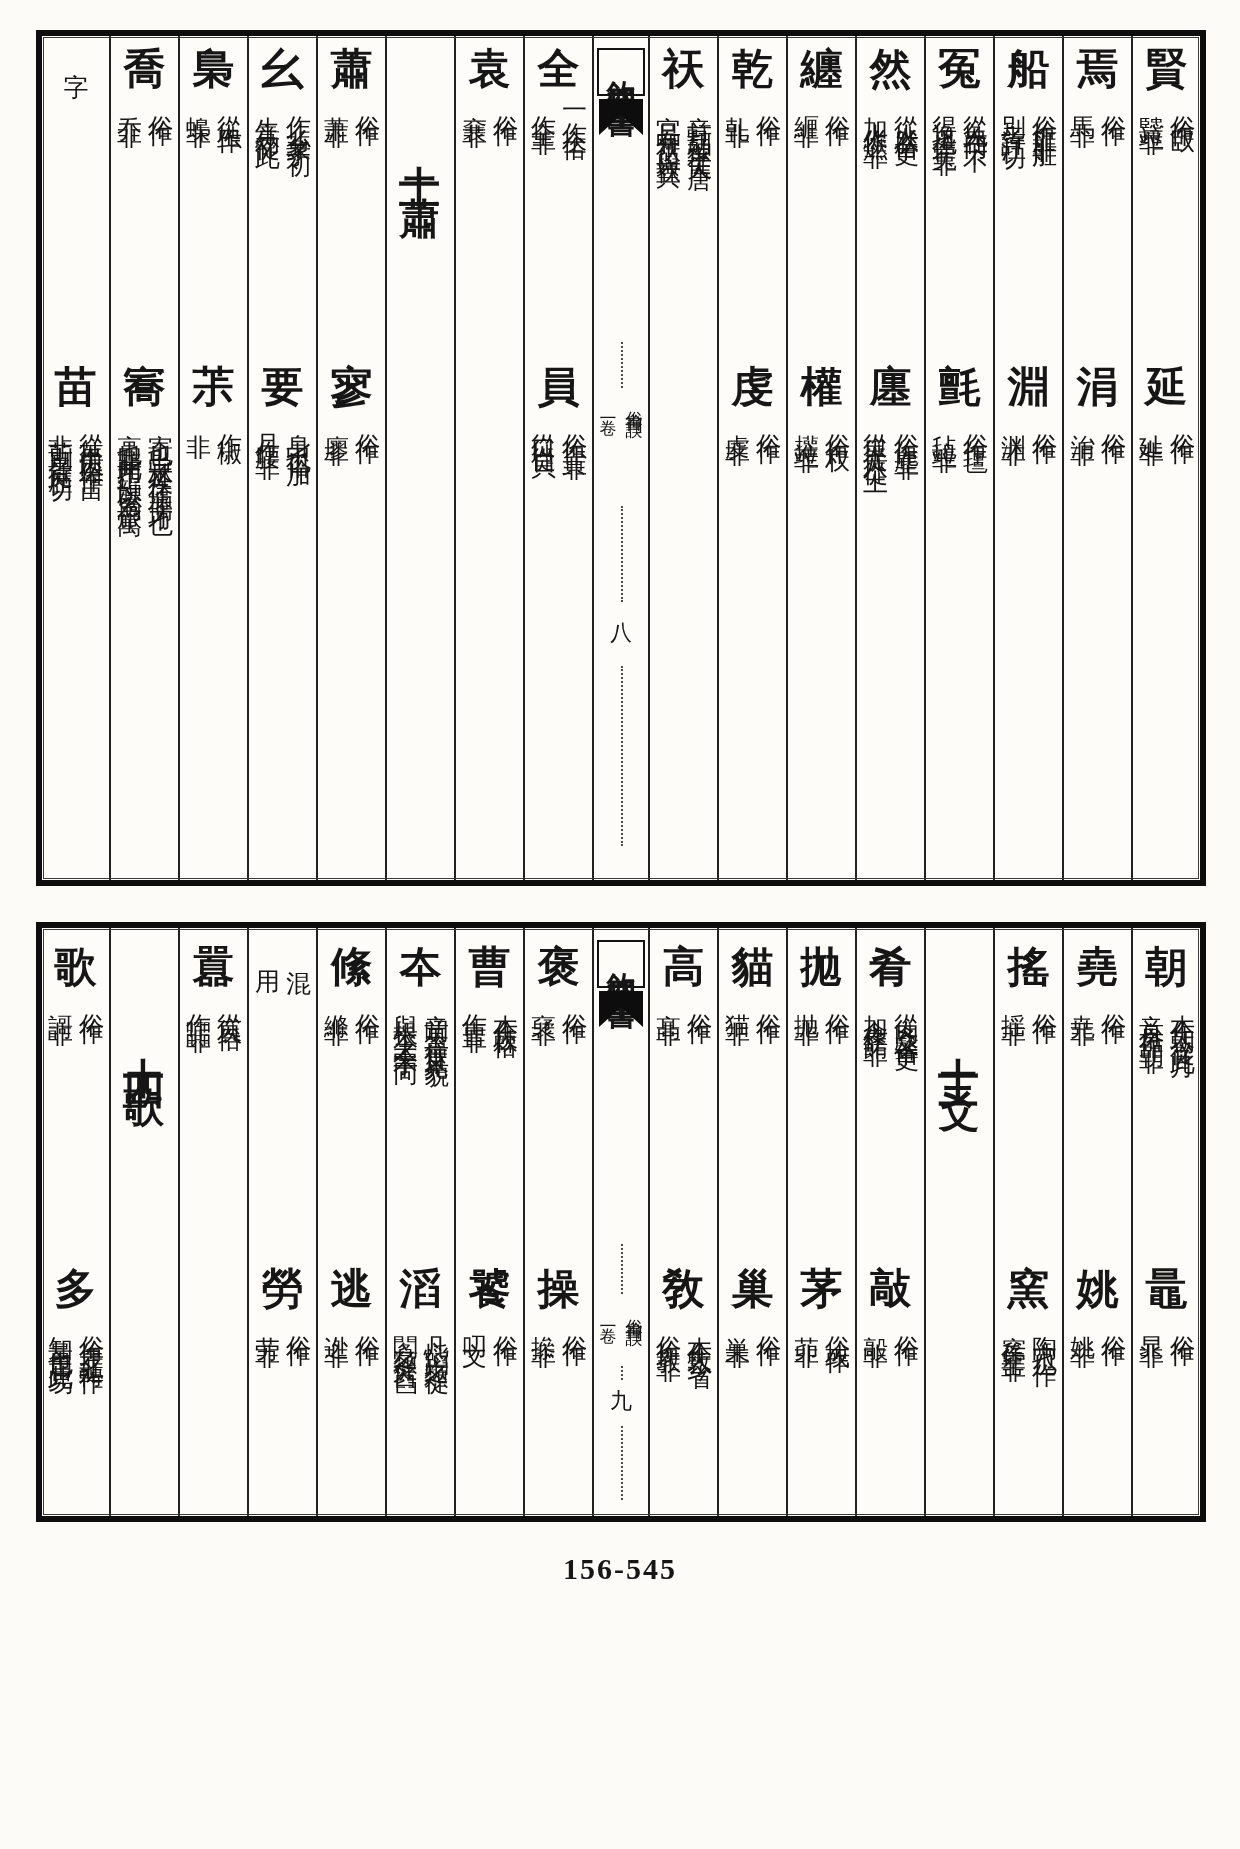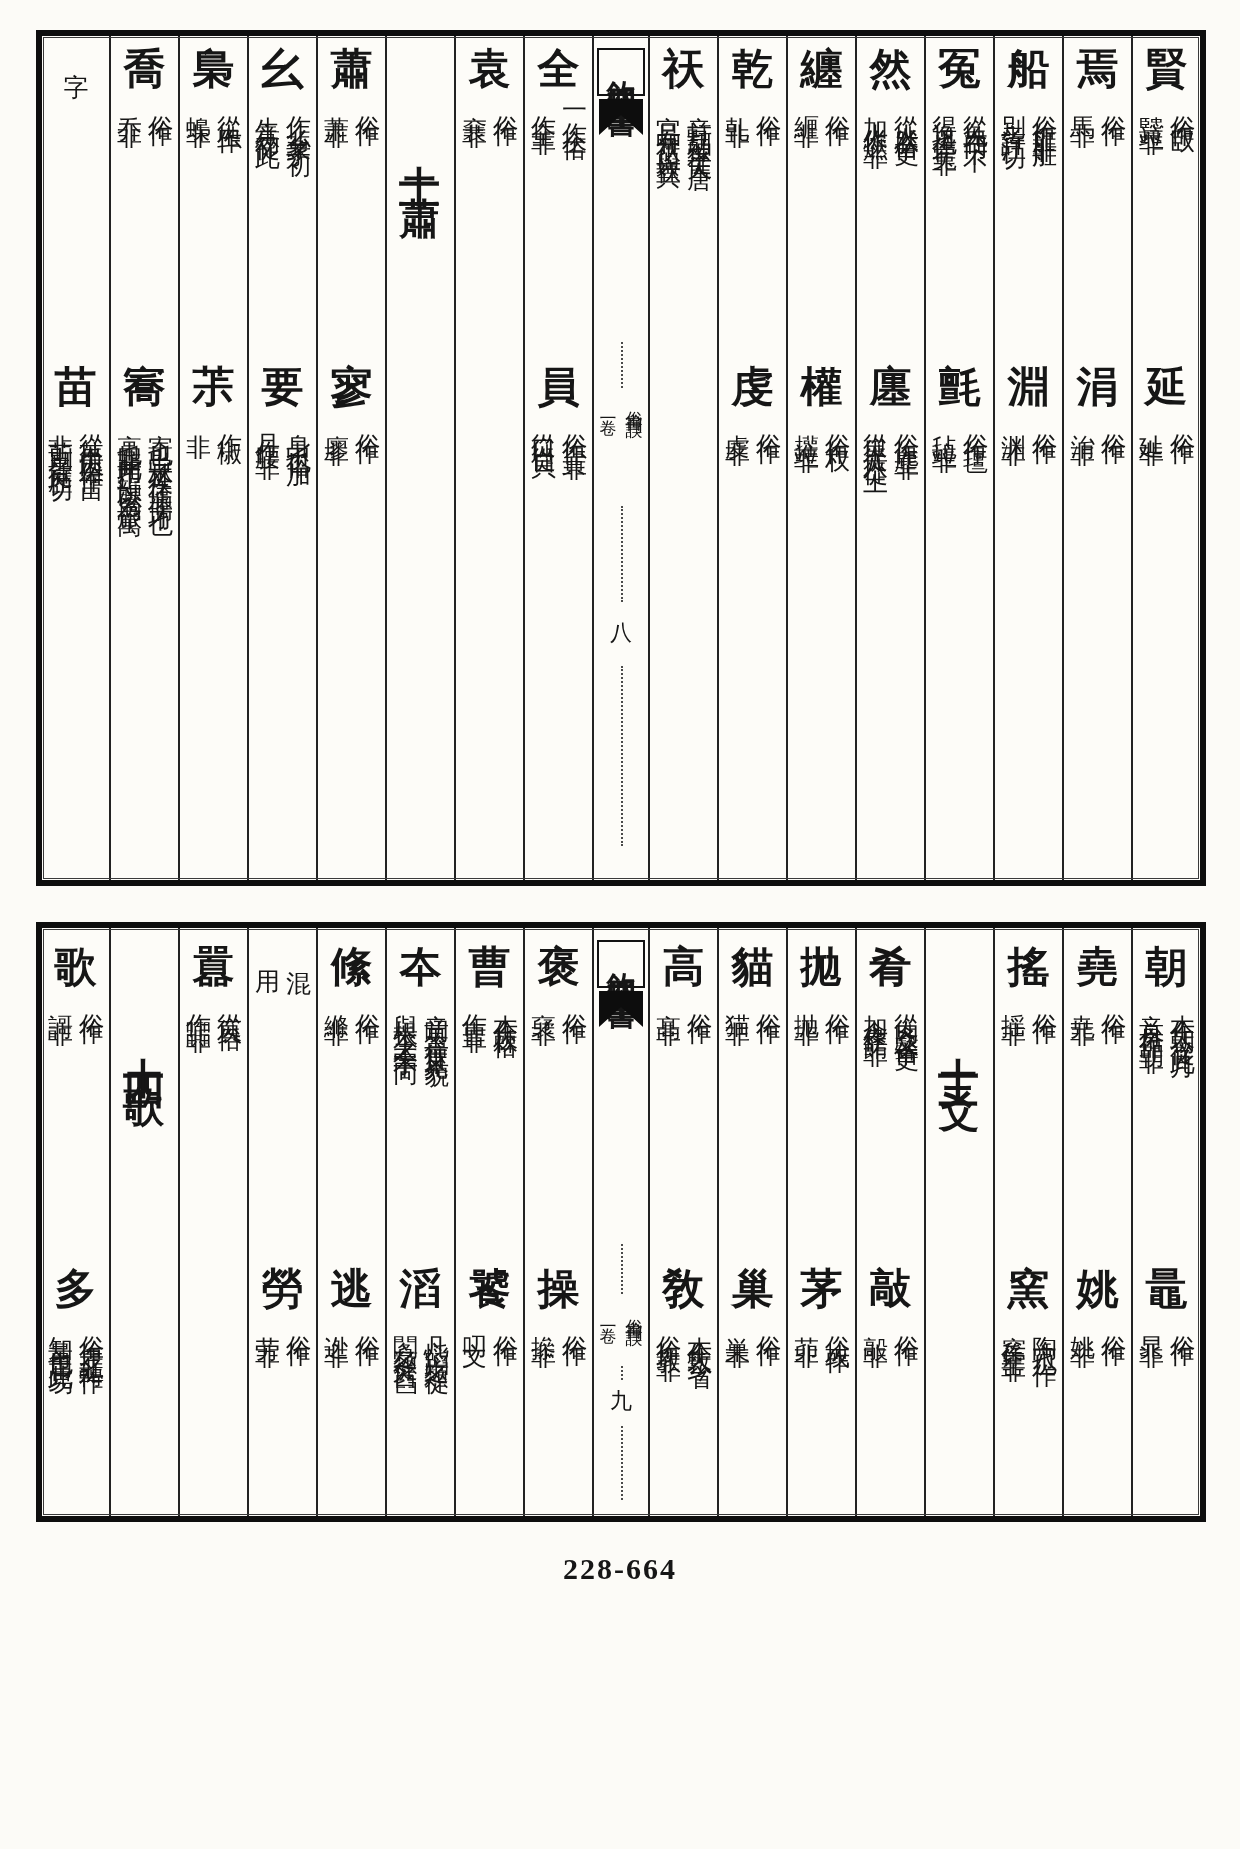--- a/index.html
+++ b/index.html
@@ -523,14 +523,14 @@
           <div class="cell r1">
             <div class="head">多</div>
             <div class="gloss">
               <div class="gcol">俗作夛非轉作</div>
               <div class="gcol">知量也用此易</div>
             </div>
           </div>
         </div>
       </div>
   </div>
-  <div class="footer">228-664</div>
+  <div class="footer">156-545</div>
 </div>
 
 </body></html>

